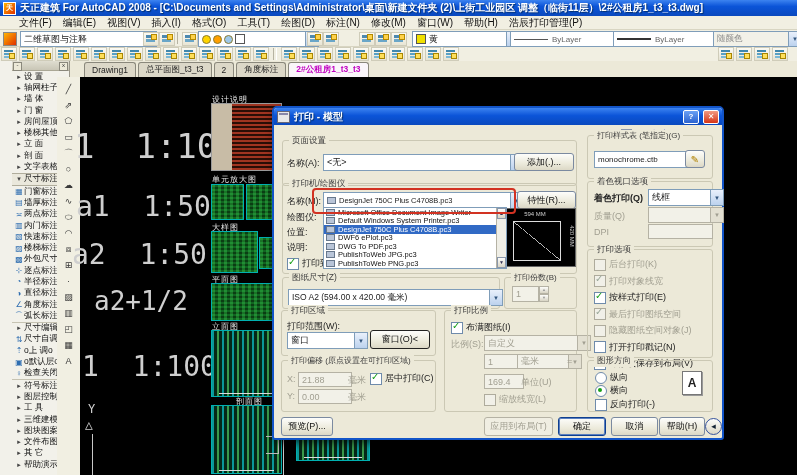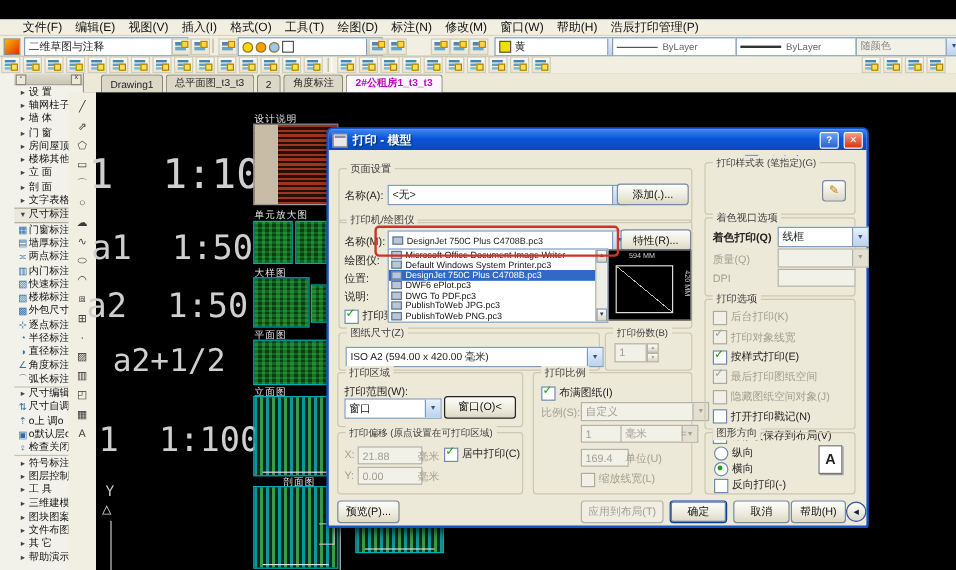--- a/index.html
+++ b/index.html
@@ -136,20 +136,24 @@
     font-size:12px;font-weight:bold;color:#222;display:flex;align-items:center;justify-content:center;}
   .circle-btn{position:absolute;width:15px;height:15px;border-radius:50%;border:1px solid #36539d;
     background:linear-gradient(180deg,#fdfdfb,#dcd8c6);font-size:9px;line-height:14px;text-align:center;color:#123;font-weight:bold;}
   .pencil{font-size:10px;color:#b08000;}
 </style>
 </head>
 <body>
 
 <div class="screen">
 
+  <div class="titlebar">
+    <span class="app-ico">天</span>
+    <span class="ttl">天正建筑 For AutoCAD 2008 - [C:\Documents and Settings\Administrator\桌面\新建文件夹 (2)\上街工业园区 调整（临街11层）\2#公租房1_t3_t3.dwg]</span>
+  </div>
 
   <div class="menubar">
 
   <span class="mi">文件(F)</span>
       <span class="mi">编辑(E)</span>
       <span class="mi">视图(V)</span>
       <span class="mi">插入(I)</span>
       <span class="mi">格式(O)</span>
       <span class="mi">工具(T)</span>
       <span class="mi">绘图(D)</span>
@@ -614,20 +618,24 @@
       <span class="ck"></span>
       <span class="cl">居中打印(C)</span>
     </div>
     <span class="lbl dis" style="left:13px;top:283px;">Y:</span>
     <div class="inp dis2" style="left:24px;top:281px;width:46px;height:13px;">0.00</div>
     <span class="lbl dis" style="left:74px;top:283px;">毫米</span>
 
     <div class="grp" style="left:313px;top:27px;width:124px;height:42px;">
       <span class="lg" style="font-size:8px;">打印样式表 (笔指定)(G)</span>
     </div>
+    <div class="cmb" style="left:320px;top:43px;width:88px;height:15px;">
+      <span style="font-size:8px;">monochrome.ctb</span>
+      <span class="ar">▼</span>
+    </div>
     <div class="btn" style="left:411px;top:42px;width:18px;height:16px;">
         <span class="pencil">✎</span>
       </div>
 
     <div class="grp" style="left:313px;top:73px;width:124px;height:64px;">
       <span class="lg">着色视口选项</span>
     </div>
     <span class="lbl" style="left:320px;top:84px;font-weight:bold;">着色打印(Q)</span>
     <div class="cmb" style="left:374px;top:81px;width:57px;height:15px;">
       <span>线框</span>

